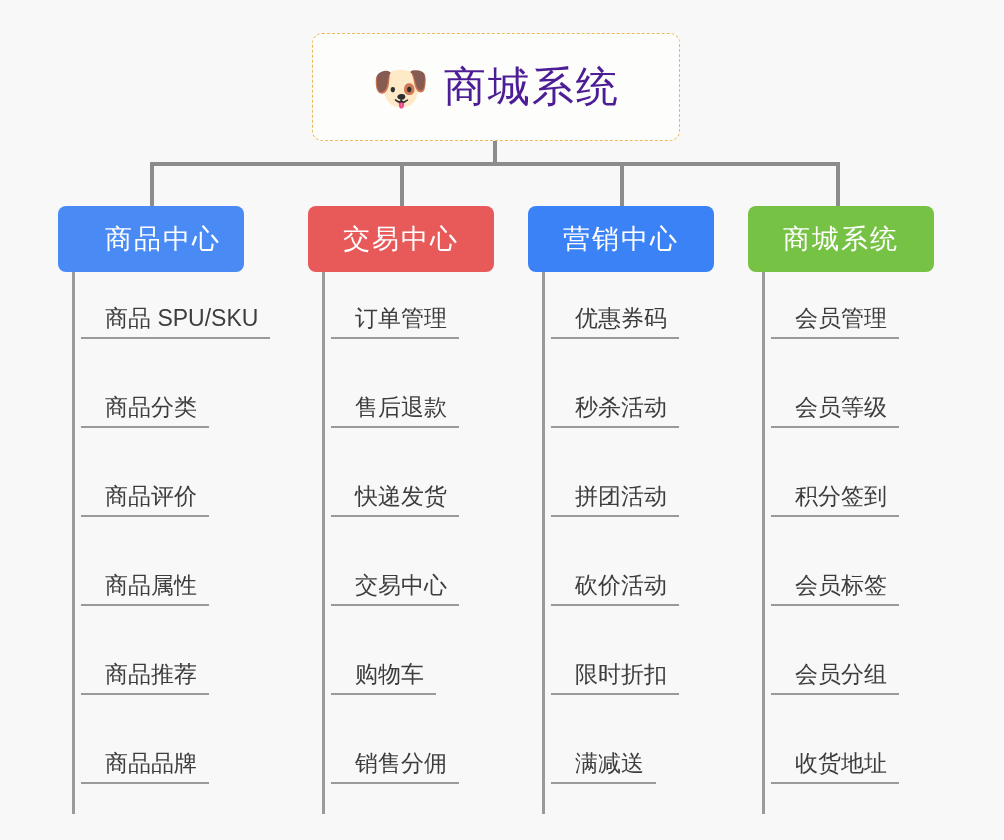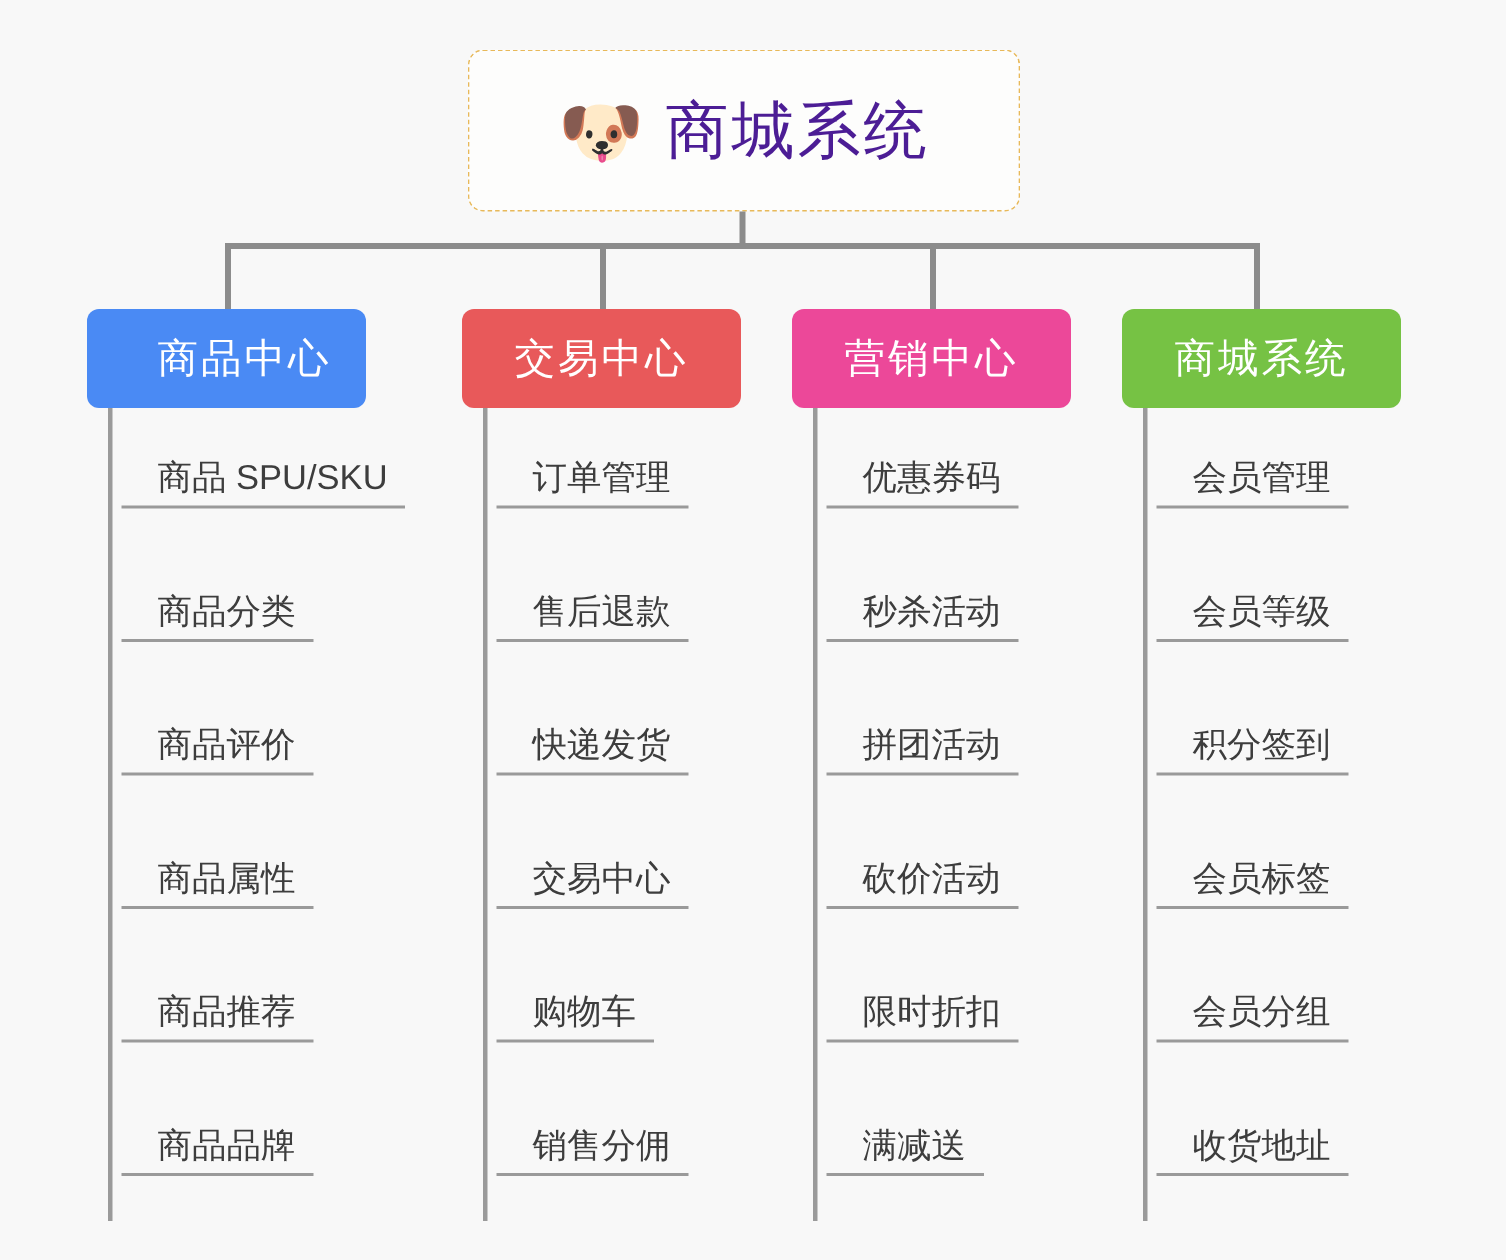--- a/index.html
+++ b/index.html
@@ -184,21 +184,21 @@
       <div class="leaf">
           <span class="leaf-label">购物车</span>
         </div>
       <div class="leaf">
           <span class="leaf-label">销售分佣</span>
         </div>
     </div>
   </div>
 
   <div class="column" style="left:528px">
-    <div class="cat-box" style="background: #ec4899; justify-content: center;">
+    <div class="cat-box" style="background: #3b82f6; justify-content: center;">
       <span>营销中心</span>
     </div>
     <div class="leaf-stack">
       <div class="leaf">
           <span class="leaf-label">优惠券码</span>
         </div>
       <div class="leaf">
           <span class="leaf-label">秒杀活动</span>
         </div>
       <div class="leaf">

